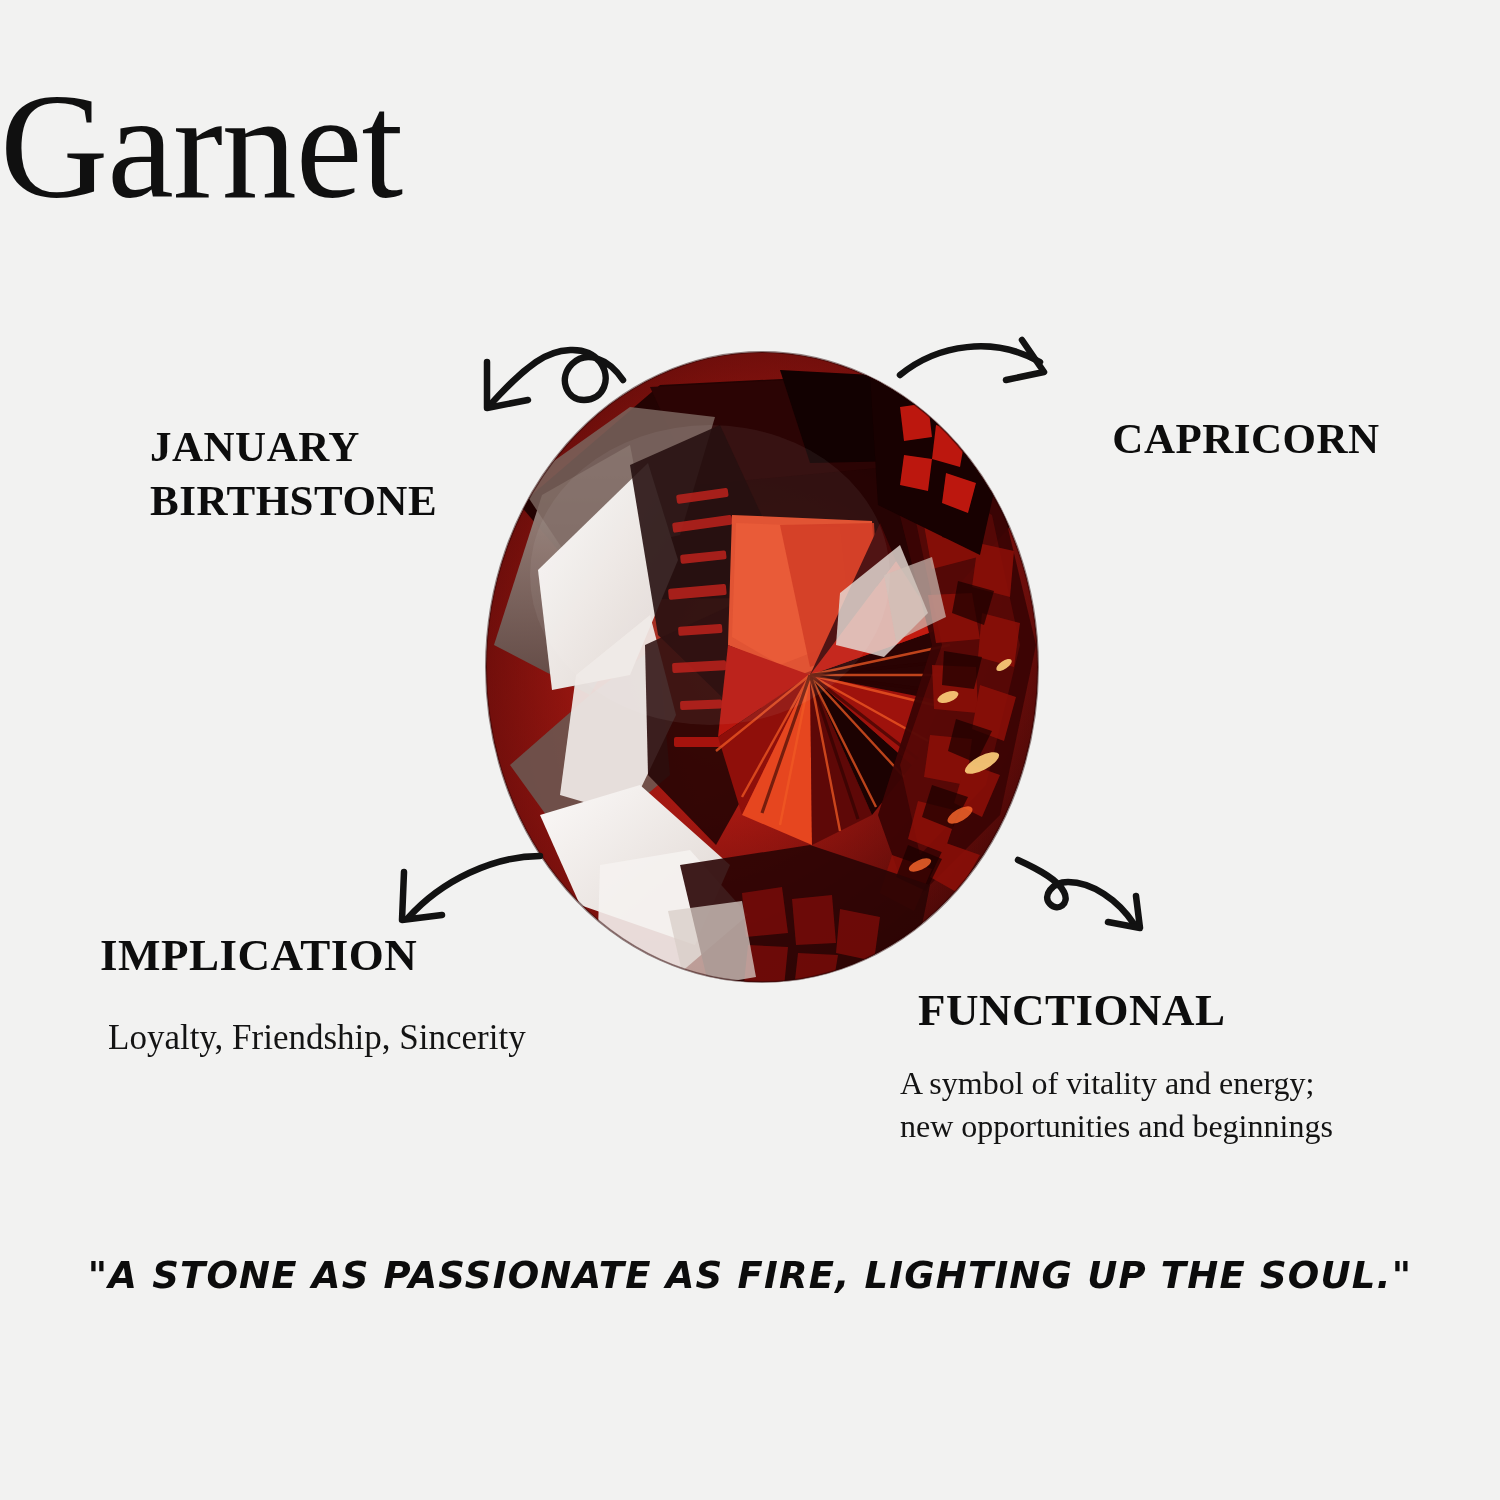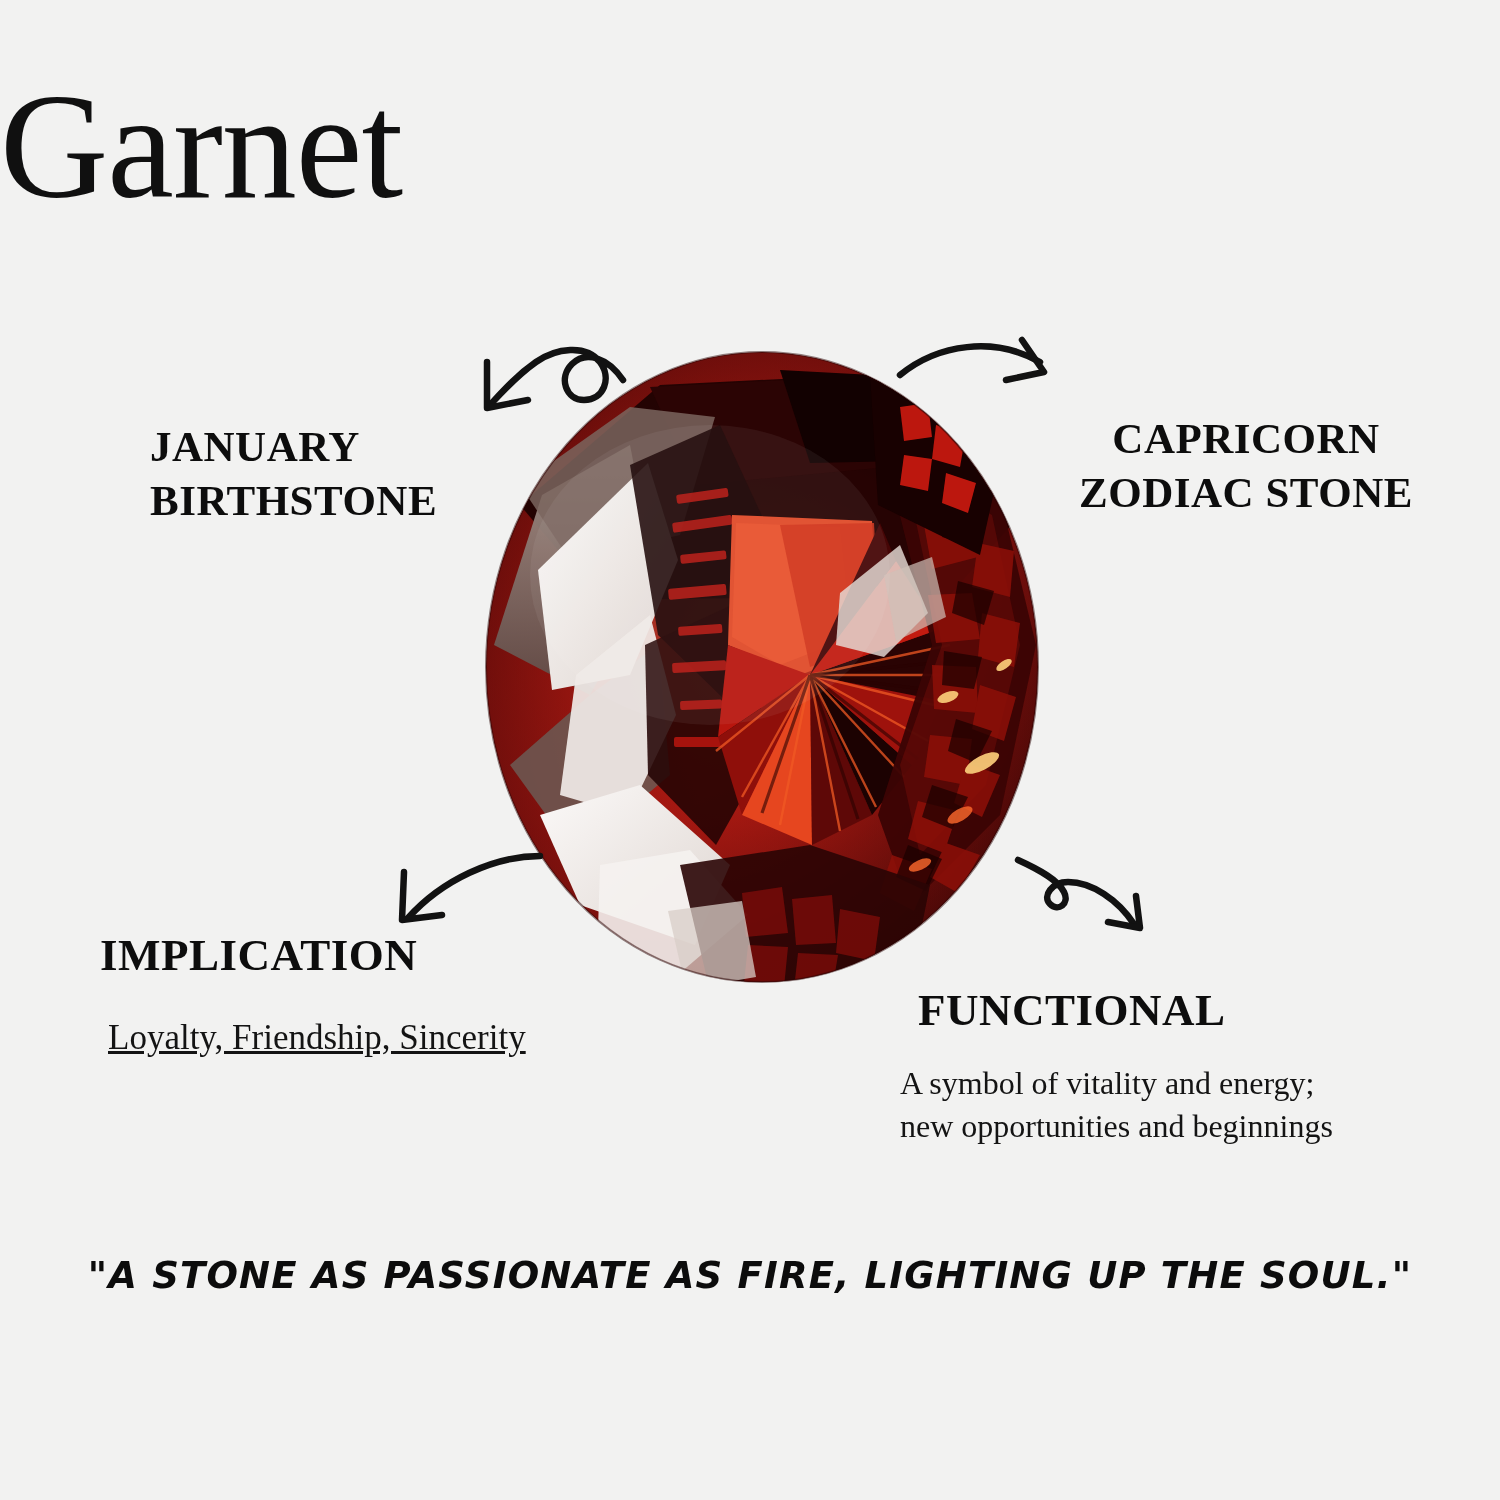--- a/index.html
+++ b/index.html
@@ -84,21 +84,20 @@
     left: 100px;
     top: 928px;
     font-size: 45px;
     line-height: 1.2;
   }
   #body-implication {
     left: 108px;
     top: 1015px;
     font-size: 35px;
     line-height: 1.3;
-    text-decoration: underline;
   }
   #lbl-functional {
     left: 918px;
     top: 983px;
     font-size: 45px;
     line-height: 1.2;
   }
   #body-functional {
     left: 900px;
     top: 1062px;
@@ -339,21 +338,20 @@
     </g>
   </svg>
 
   <div class="label-head" id="lbl-january">
     <span>JANUARY</span><br>
     <span>BIRTHSTONE</span>
   </div>
 
   <div class="label-head" id="lbl-capricorn">
     <span>CAPRICORN</span><br>
-    <span>ZODIAC STONE</span>
   </div>
 
   <div class="label-head" id="lbl-implication">IMPLICATION</div>
   <div class="label-body" id="body-implication">Loyalty, Friendship, Sincerity</div>
 
   <div class="label-head" id="lbl-functional">FUNCTIONAL</div>
   <div class="label-body" id="body-functional">
     <span>A symbol of vitality and energy;</span><br>
     <span>new opportunities and beginnings</span>
   </div>

